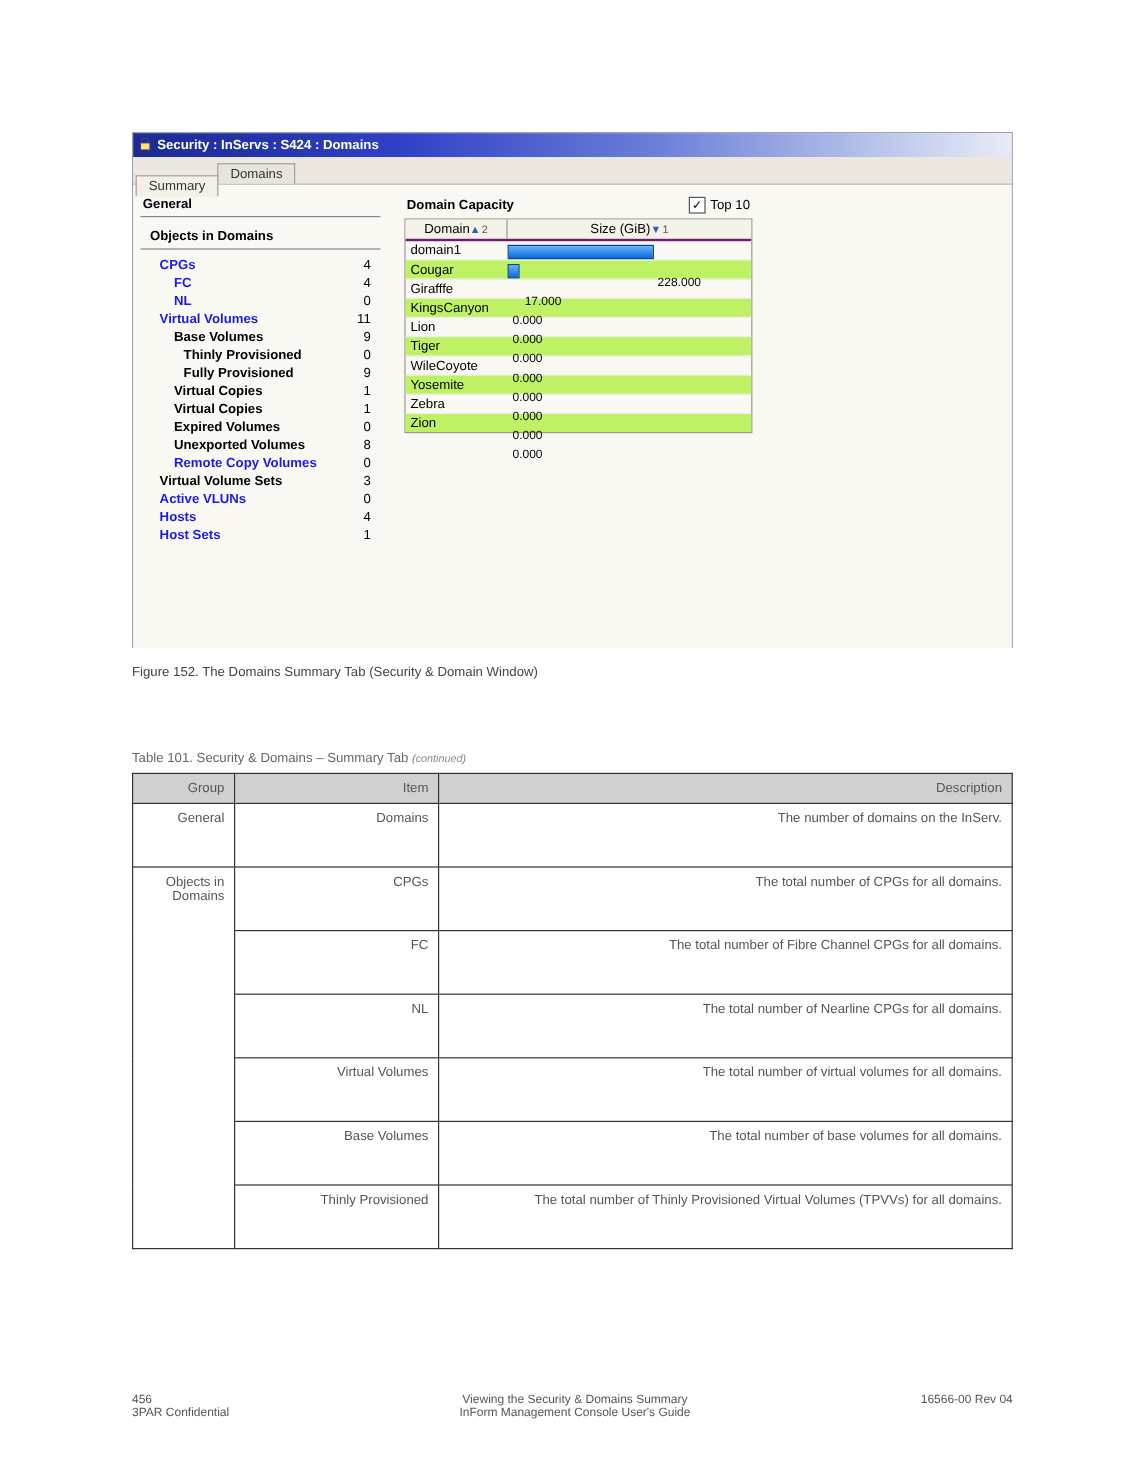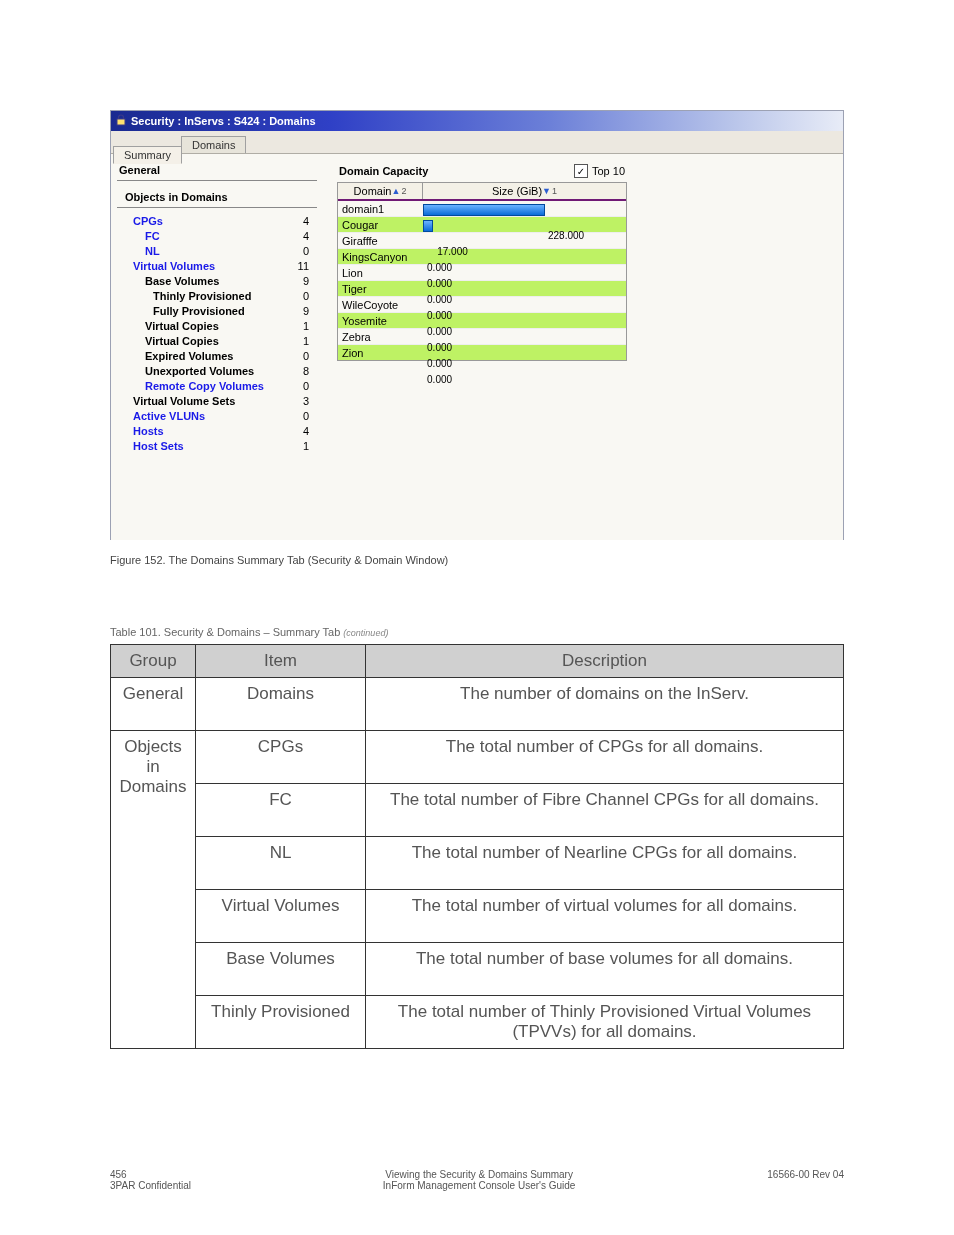--- a/index.html
+++ b/index.html
@@ -191,22 +191,22 @@
   .doc-table {
     width: 100%;
     border-collapse: collapse;
     table-layout: fixed;
   }
   .doc-table th,
   .doc-table td {
     border: 1px solid #333;
     padding: 6px 8px;
     vertical-align: top;
-    font-size: 17px;
-    text-align: center;
+    font-size: 11px;
+    text-align: right;
   }
   .doc-table th {
     background: #d0d0d0;
     font-weight: normal;
     color:#555;
   }
   .doc-table td.col1 { width: 75px; }
   .doc-table td.col2 { width: 160px; }
   .doc-table tr.h-tall td { height: 40px; color:#555;}
   .doc-table tr td { color: #555; }

